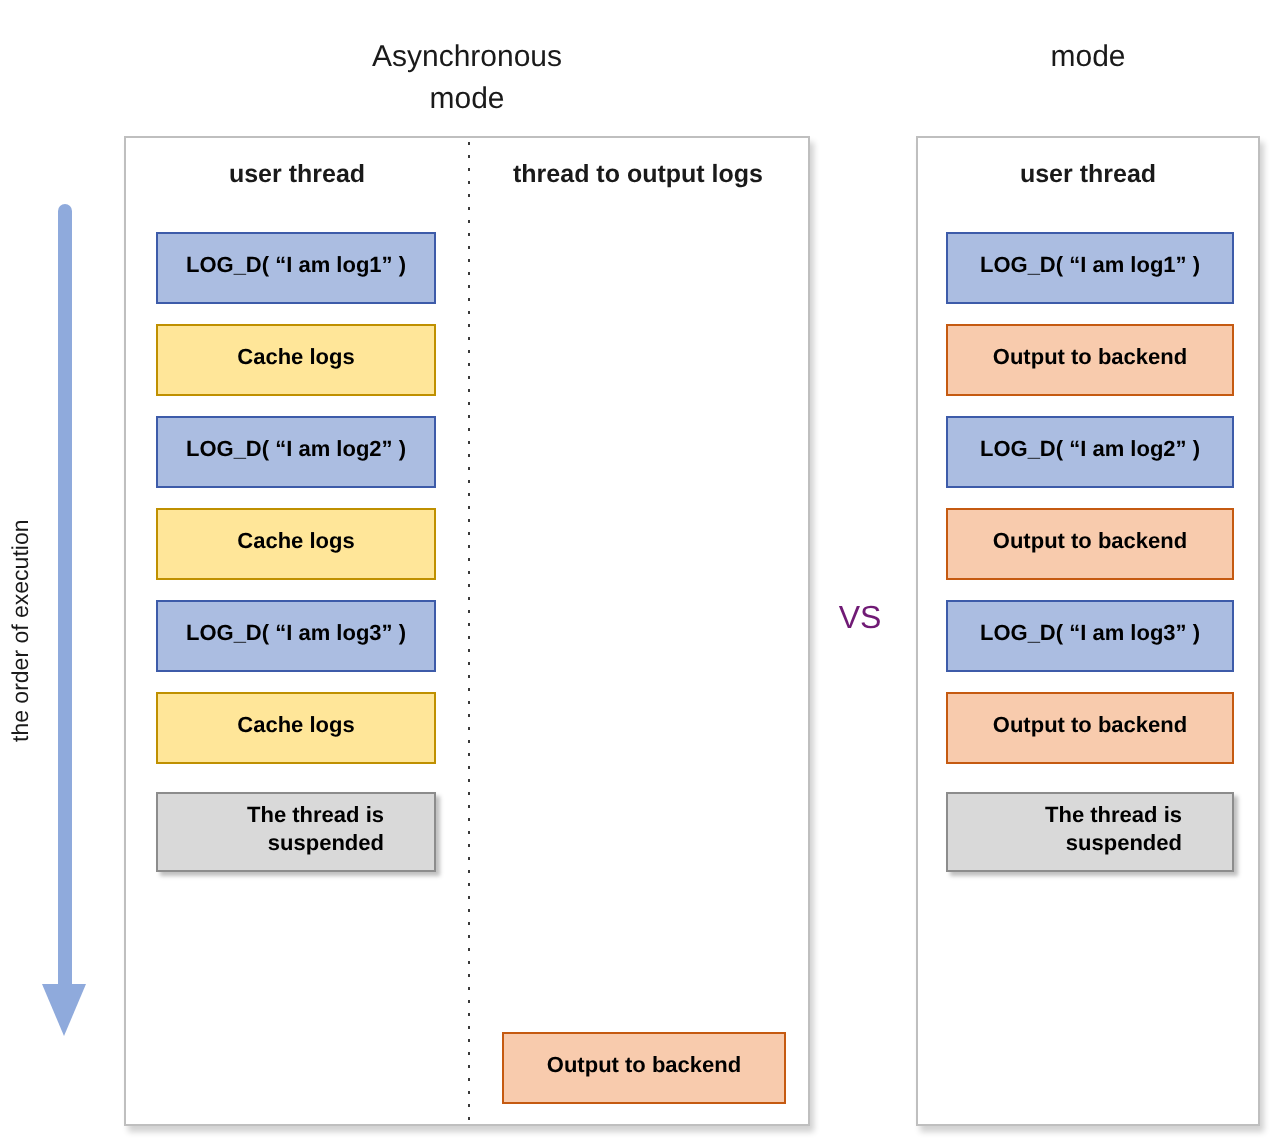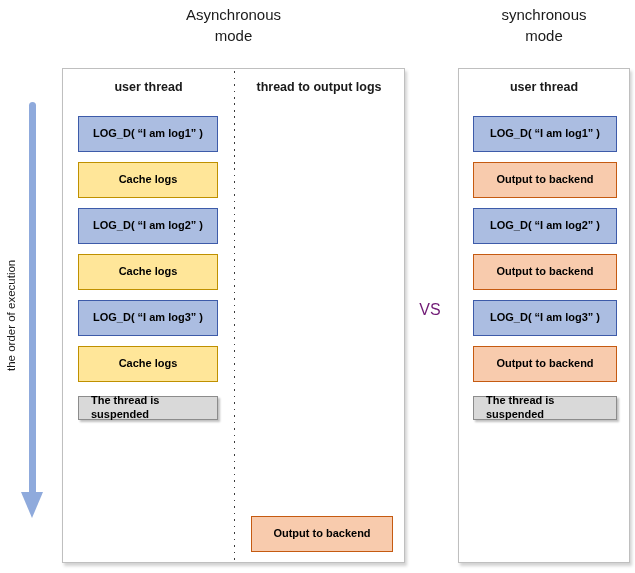--- a/index.html
+++ b/index.html
@@ -2,21 +2,21 @@
 <html style="--log_call_fill: #ABBDE1; --log_call_border: #3D5BA9; --cache_fill: #FFE699; --cache_border: #BF9000; --output_fill: #F8CBAD; --output_border: #C55A11; --read_fill: #C5E0B4; --read_border: #548235; --suspended_fill: #D9D9D9; --suspended_border: #8C8C8C; --arrow: #8FAADC; --panel_border: #BFBFBF; --divider: #3A3A3A;"><head>
 <meta charset="utf-8">
 <style>
   html,body { margin:0; padding:0; background:#ffffff; }
   .canvas {
     position:relative; width:635px; height:573px;
     background:#ffffff; overflow:hidden;
     font-family:"Liberation Sans", sans-serif; color:#000;
   }
   .mode-title {
-    position:absolute; top:4px; text-align:center;
+    position:absolute; top:18px; text-align:center;
     font-size:15px; line-height:21px; color:#1a1a1a;
   }
   .mode-title.async { left:62px; width:343px; }
   .mode-title.sync  { left:458px; width:172px; }
 
   .vs {
     position:absolute; left:410px; top:301px; width:40px;
     text-align:center; font-size:16px; color:#701a75;
   }
 
@@ -56,47 +56,46 @@
     position:absolute; top:11px; text-align:center;
     font-size:12.5px; color:#1a1a1a;
   }
   .col-header.u  { left:0; width:171px; }
   .col-header.o  { left:171px; width:170px; }
   .col-header.s  { left:0; width:100%; }
 
   .box {
     position:absolute; height:36px; box-sizing:border-box;
     border:1px solid #000; display:flex; align-items:center; justify-content:center;
-    text-align:left; font-size:11px; line-height:1.25; color:#000;
+    text-align:right; font-size:11px; line-height:1.25; color:#000;
   }
   .c1 { left:15px;  width:140px; }
   .c2 { left:188px; width:142px; }
   .c3 { left:14px;  width:144px; }
 
   .t-log-call  { background:var(--log_call_fill);  border-color:var(--log_call_border); }
   .t-cache     { background:var(--cache_fill);     border-color:var(--cache_border); }
   .t-output    { background:var(--output_fill);    border-color:var(--output_border); }
   .t-read      { background:var(--read_fill);      border-color:var(--read_border); }
   .t-suspended {
     background:var(--suspended_fill); border-color:var(--suspended_border);
-    height:24px; padding:0 12px;
+    height:40px; padding:0 25px;
     box-shadow:2px 2px 2px rgba(0,0,0,0.25);
   }
 </style>
 </head>
 <body>
 
 <div class="canvas">
 
   <div class="mode-title async">
     <div>Asynchronous</div>
     <div>mode</div>
   </div>
   <div class="mode-title sync">
-    <div>synchronous</div>
     <div>mode</div>
   </div>
 
   <div class="vs">VS</div>
 
   <div class="exec-arrow-line"></div>
   <div class="exec-arrow-head"></div>
   <div class="exec-label">the order of execution</div>
 
   <div class="panel async">

